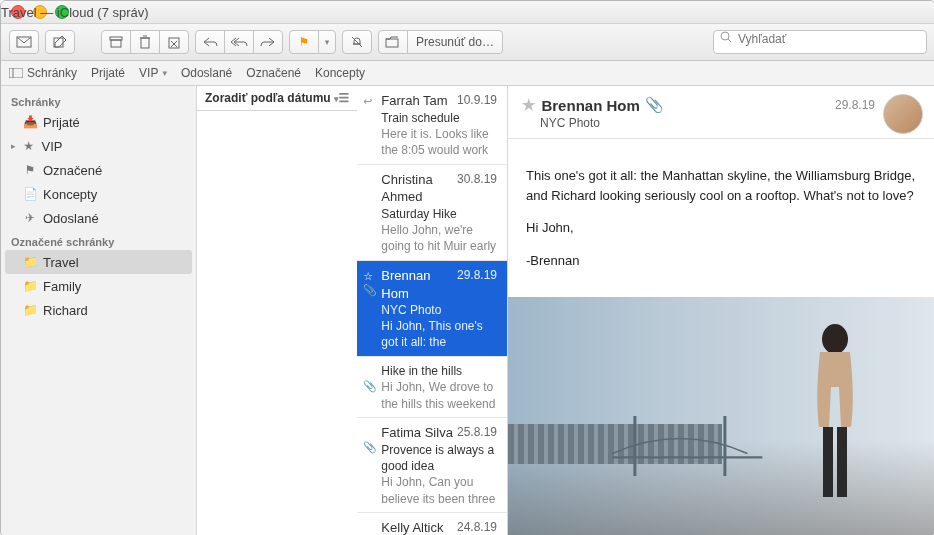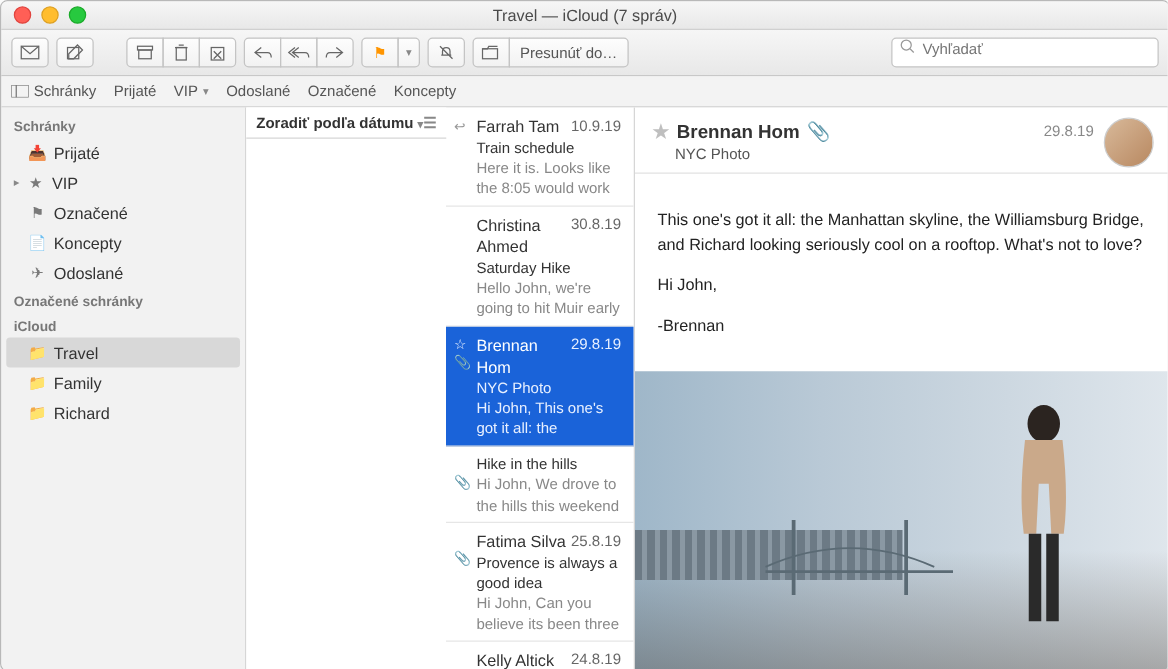--- a/index.html
+++ b/index.html
@@ -3,21 +3,21 @@
 <meta charset="utf-8">
 <style>
 html,body{margin:0;padding:0;font-family:-apple-system,"Helvetica Neue",Arial,sans-serif;font-size:13px;color:#333;background:#fff}
 .window{width:934px;height:535px;border:1px solid #b8b8b8;border-radius:6px;overflow:hidden;display:flex;flex-direction:column;background:#ececec;box-shadow:0 8px 24px rgba(0,0,0,.15)}
 .titlebar{height:22px;background:linear-gradient(#f6f6f6,#e8e8e8);border-bottom:1px solid #d0d0d0;display:flex;align-items:center;position:relative}
 .traffic{display:flex;gap:8px;padding-left:10px}
 .traffic span{width:12px;height:12px;border-radius:50%;display:block}
 .t-close{background:#ff5f56;border:1px solid #e0443e}
 .t-min{background:#ffbd2e;border:1px solid #dea123}
 .t-max{background:#27c93f;border:1px solid #1aab29}
-.titletext{position:absolute;left:0;right:0;text-align:center;font-size:13px;color:#4a4a4a;pointer-events:none}
+.titletext{position:absolute;left:0;right:0;font-size:13px;color:#4a4a4a;pointer-events:none}
 .toolbar{height:36px;background:linear-gradient(#f6f6f6,#e8e8e8);border-bottom:1px solid #c8c8c8;display:flex;align-items:center;padding:0 8px;gap:6px}
 .tbtn{height:22px;min-width:28px;border:1px solid #c4c4c4;border-radius:4px;background:linear-gradient(#fdfdfd,#f2f2f2);display:flex;align-items:center;justify-content:center;color:#555;font-size:12px}
 .tbtn.wide{padding:0 8px}
 .tgroup{display:flex}
 .tgroup .tbtn{border-radius:0;margin-left:-1px}
 .tgroup .tbtn:first-child{border-radius:4px 0 0 4px;margin-left:0}
 .tgroup .tbtn:last-child{border-radius:0 4px 4px 0}
 .spacer{flex:1}
 .search{height:22px;width:200px;border:1px solid #c4c4c4;border-radius:4px;background:#fff;display:flex;align-items:flex-start;padding:0 6px;color:#999;gap:4px}
 .search input{border:0;outline:0;flex:1;font-size:12px;background:transparent}
@@ -207,21 +207,20 @@
           <span class="sb-icon">📄</span>
           <span>Koncepty</span>
         </div>
     <div class="sb-item">
           <span class="sb-icon">✈</span>
           <span>Odoslané</span>
         </div>
 
     <div class="sb-head">Označené schránky</div>
 
-    <div class="sb-head">iCloud</div>
     <div class="sb-item sel">
           <span class="sb-icon">📁</span>
           <span>Travel</span>
         </div>
     <div class="sb-item">
           <span class="sb-icon">📁</span>
           <span>Family</span>
         </div>
     <div class="sb-item">
           <span class="sb-icon">📁</span>

